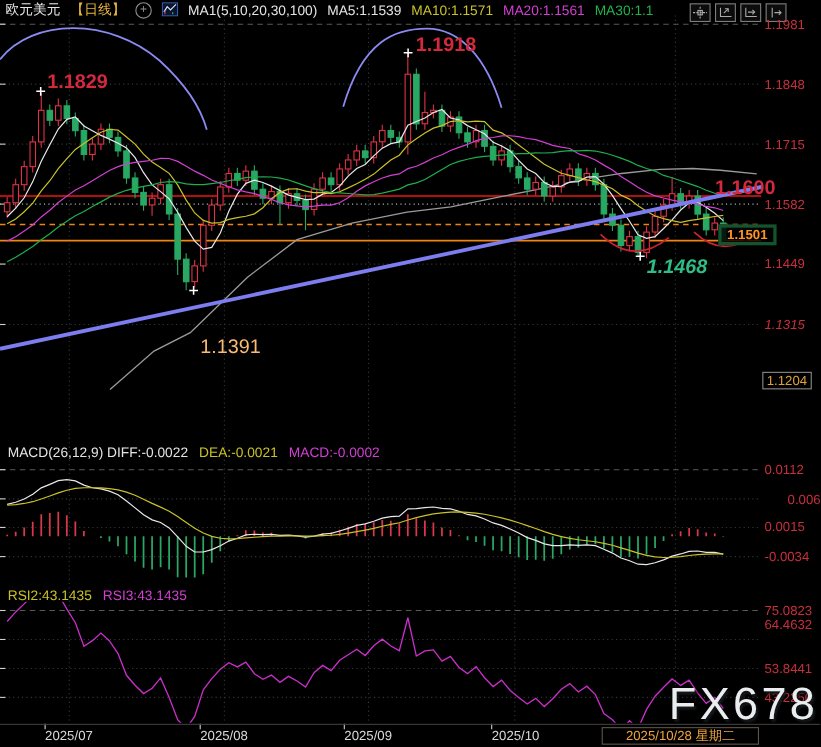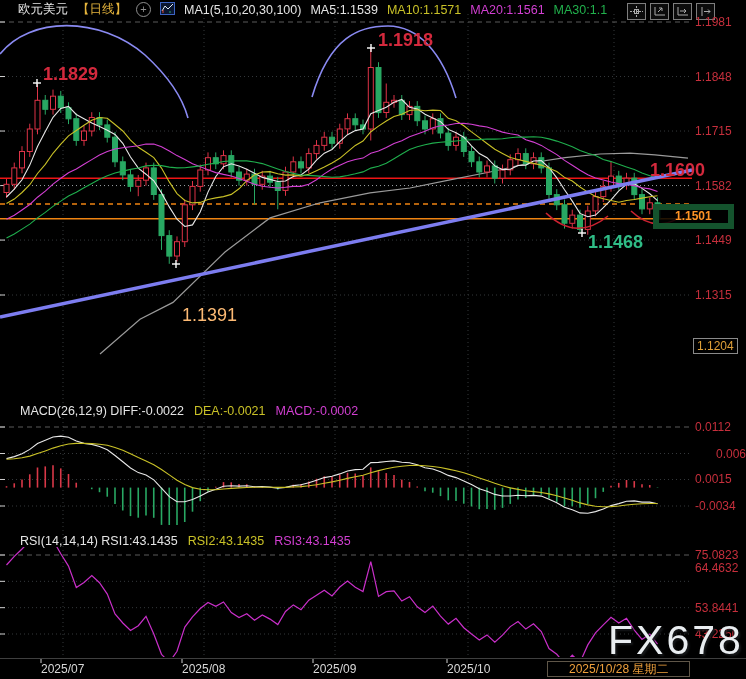--- a/index.html
+++ b/index.html
@@ -1,30 +1,30 @@
 <!DOCTYPE html>
 <html><head>
 <meta charset="utf-8">
 <style>
   html,body{margin:0;padding:0;background:#000;}
   #app{position:relative;width:746px;height:679px;background:#000;overflow:hidden;
        font-family:"Liberation Sans",sans-serif;}
   #chart-svg{position:absolute;left:0;top:0;}
-  .row{position:absolute;display:flex;align-items:center;white-space:nowrap;margin-left:13px;}
+  .row{position:absolute;display:flex;align-items:center;white-space:nowrap;}
   #title-row{left:5px;top:2px;height:15px;font-size:12.5px;gap:9px;}
   #macd-row{left:7px;top:403px;height:15px;font-size:12.5px;gap:10px;}
   #rsi-row{left:7px;top:533px;height:15px;font-size:12.5px;gap:10px;}
   .w{color:#e4e4e4}.y{color:#c9c127}.m{color:#d23fd2}.g{color:#21b14c}.orj{color:#e5b43c}
   .lbl{position:absolute;font-size:12px;line-height:13px;}
   .axis-lbl{color:#c62f3c;}
   .ann{position:absolute;font-weight:bold;font-size:18px;line-height:13px;}
   #date-box{position:absolute;top:661px;color:#f0a13c;font-size:12px;border:1px solid #5f5648;
             background:#000;padding:0 21px;line-height:14px;}
-  #p1501-box{position:absolute;color:#ff9426;font-size:12px;font-weight:bold;border:6px solid #14532d;
-             background:rgba(0,0,0,.85);padding:0 16px;line-height:13px;}
+  #p1501-box{position:absolute;color:#ff9426;font-size:12px;font-weight:bold;border:3px solid #14532d;
+             background:rgba(0,0,0,.85);padding:0 5px;line-height:13px;}
   #p1204-box{position:absolute;color:#dfa039;font-size:12px;border:1px solid #8a8a8a;
              background:#000;padding:0 3px;line-height:14px;}
   #watermark{position:absolute;left:608px;top:617px;font-size:41px;letter-spacing:3px;
              color:#e9edf0;text-shadow:2px 2px 2px #16181a;}
   #toolbar{position:absolute;left:627px;top:3px;display:flex;gap:4px;}
   .tool{width:17px;height:15px;border:1px solid #7e7e7e;background:#0c0c0c;display:flex;
         align-items:center;justify-content:center;}
   .circle-plus{display:inline-block;width:13px;height:13px;border:1px solid #8f8f8f;border-radius:50%;
         color:#8f8f8f;font-size:11px;line-height:12px;text-align:center;}
   .mini-chart-icon{display:inline-block;}
@@ -419,46 +419,45 @@
       </span>
   </div>
 
   <div class="row" id="macd-row">
     <span class="w">MACD(26,12,9) DIFF:-0.0022</span>
     <span class="y">DEA:-0.0021</span>
     <span class="m">MACD:-0.0002</span>
   </div>
 
   <div class="row" id="rsi-row">
-    <span class="w">RSI(14,14,14) RSI1:43.1435</span>
     <span class="y">RSI2:43.1435</span>
     <span class="m">RSI3:43.1435</span>
   </div>
 
   <div id="sep-axis"></div>
   <div id="labels-layer">
       <div class="lbl axis-lbl" style="left: 695px; top: 16px;">1.1981</div>
       <div class="lbl axis-lbl" style="left: 695px; top: 70.518px;">1.1848</div>
       <div class="lbl axis-lbl" style="left: 695px; top: 125.036px;">1.1715</div>
       <div class="lbl axis-lbl" style="left: 695px; top: 179.554px;">1.1582</div>
       <div class="lbl axis-lbl" style="left: 695px; top: 234.072px; text-align: center;">1.1449</div>
-      <div class="lbl axis-lbl" style="left: 695px; top: 289px;">1.1315</div>
+      <div class="lbl axis-lbl" style="left: 695px; top: 289px; font-style: italic;">1.1315</div>
       <div class="lbl axis-lbl" style="left: 695px; top: 421px;">0.0112</div>
       <div class="lbl axis-lbl" style="left: 695px; top: 447.514px; padding-left: 21px;">0.0063</div>
       <div class="lbl axis-lbl" style="left: 695px; top: 473.486px;">0.0015</div>
       <div class="lbl axis-lbl" style="left: 695px; top: 500px;">-0.0034</div>
       <div class="lbl axis-lbl" style="left: 695px; top: 549px;">75.0823</div>
       <div class="lbl axis-lbl" style="left: 695px; top: 562px;">64.4632</div>
       <div class="lbl axis-lbl" style="left: 695px; top: 601.667px;">53.8441</div>
       <div class="lbl axis-lbl" style="left: 695px; top: 628px;">43.2250</div>
       <div class="ann" style="left: 43px; top: 68px; color: rgb(212, 41, 61); font-weight: bold;">1.1829</div>
       <div class="ann" style="left: 378px; top: 34px; color: rgb(212, 41, 61); font-weight: bold;">1.1918</div>
       <div class="ann" style="left: 650px; top: 164px; color: rgb(212, 41, 61); font-weight: bold;">1.1600</div>
       <div class="ann" style="left: 182px; top: 265px; color: #fdba74; font-weight: normal; margin-top: 44px;">1.1391</div>
-      <div class="ann" style="left: 588px; top: 236px; color: rgb(47, 188, 134); font-weight: bold;">1.1468</div>
+      <div class="ann" style="left: 588px; top: 236px; color: rgb(47, 188, 134); font-weight: bold; font-style: italic;">1.1468</div>
       <div class="lbl" style="left: 41px; top: 663px; color: rgb(216, 216, 216);">2025/07</div>
       <div class="lbl" style="left: 182px; top: 663px; color: rgb(216, 216, 216);">2025/08</div>
       <div class="lbl" style="left: 313px; top: 663px; color: rgb(216, 216, 216);">2025/09</div>
       <div class="lbl" style="left: 447px; top: 663px; color: rgb(216, 216, 216);">2025/10</div>
     </div>
 
   <div id="p1501-box" style="left: 653px; top: 204px;">1.1501</div>
   <div id="p1204-box" style="left: 693px; top: 338px;">1.1204</div>
   <div id="date-box" style="left: 547px;">2025/10/28 星期二</div>
   <div id="watermark">FX678</div>

